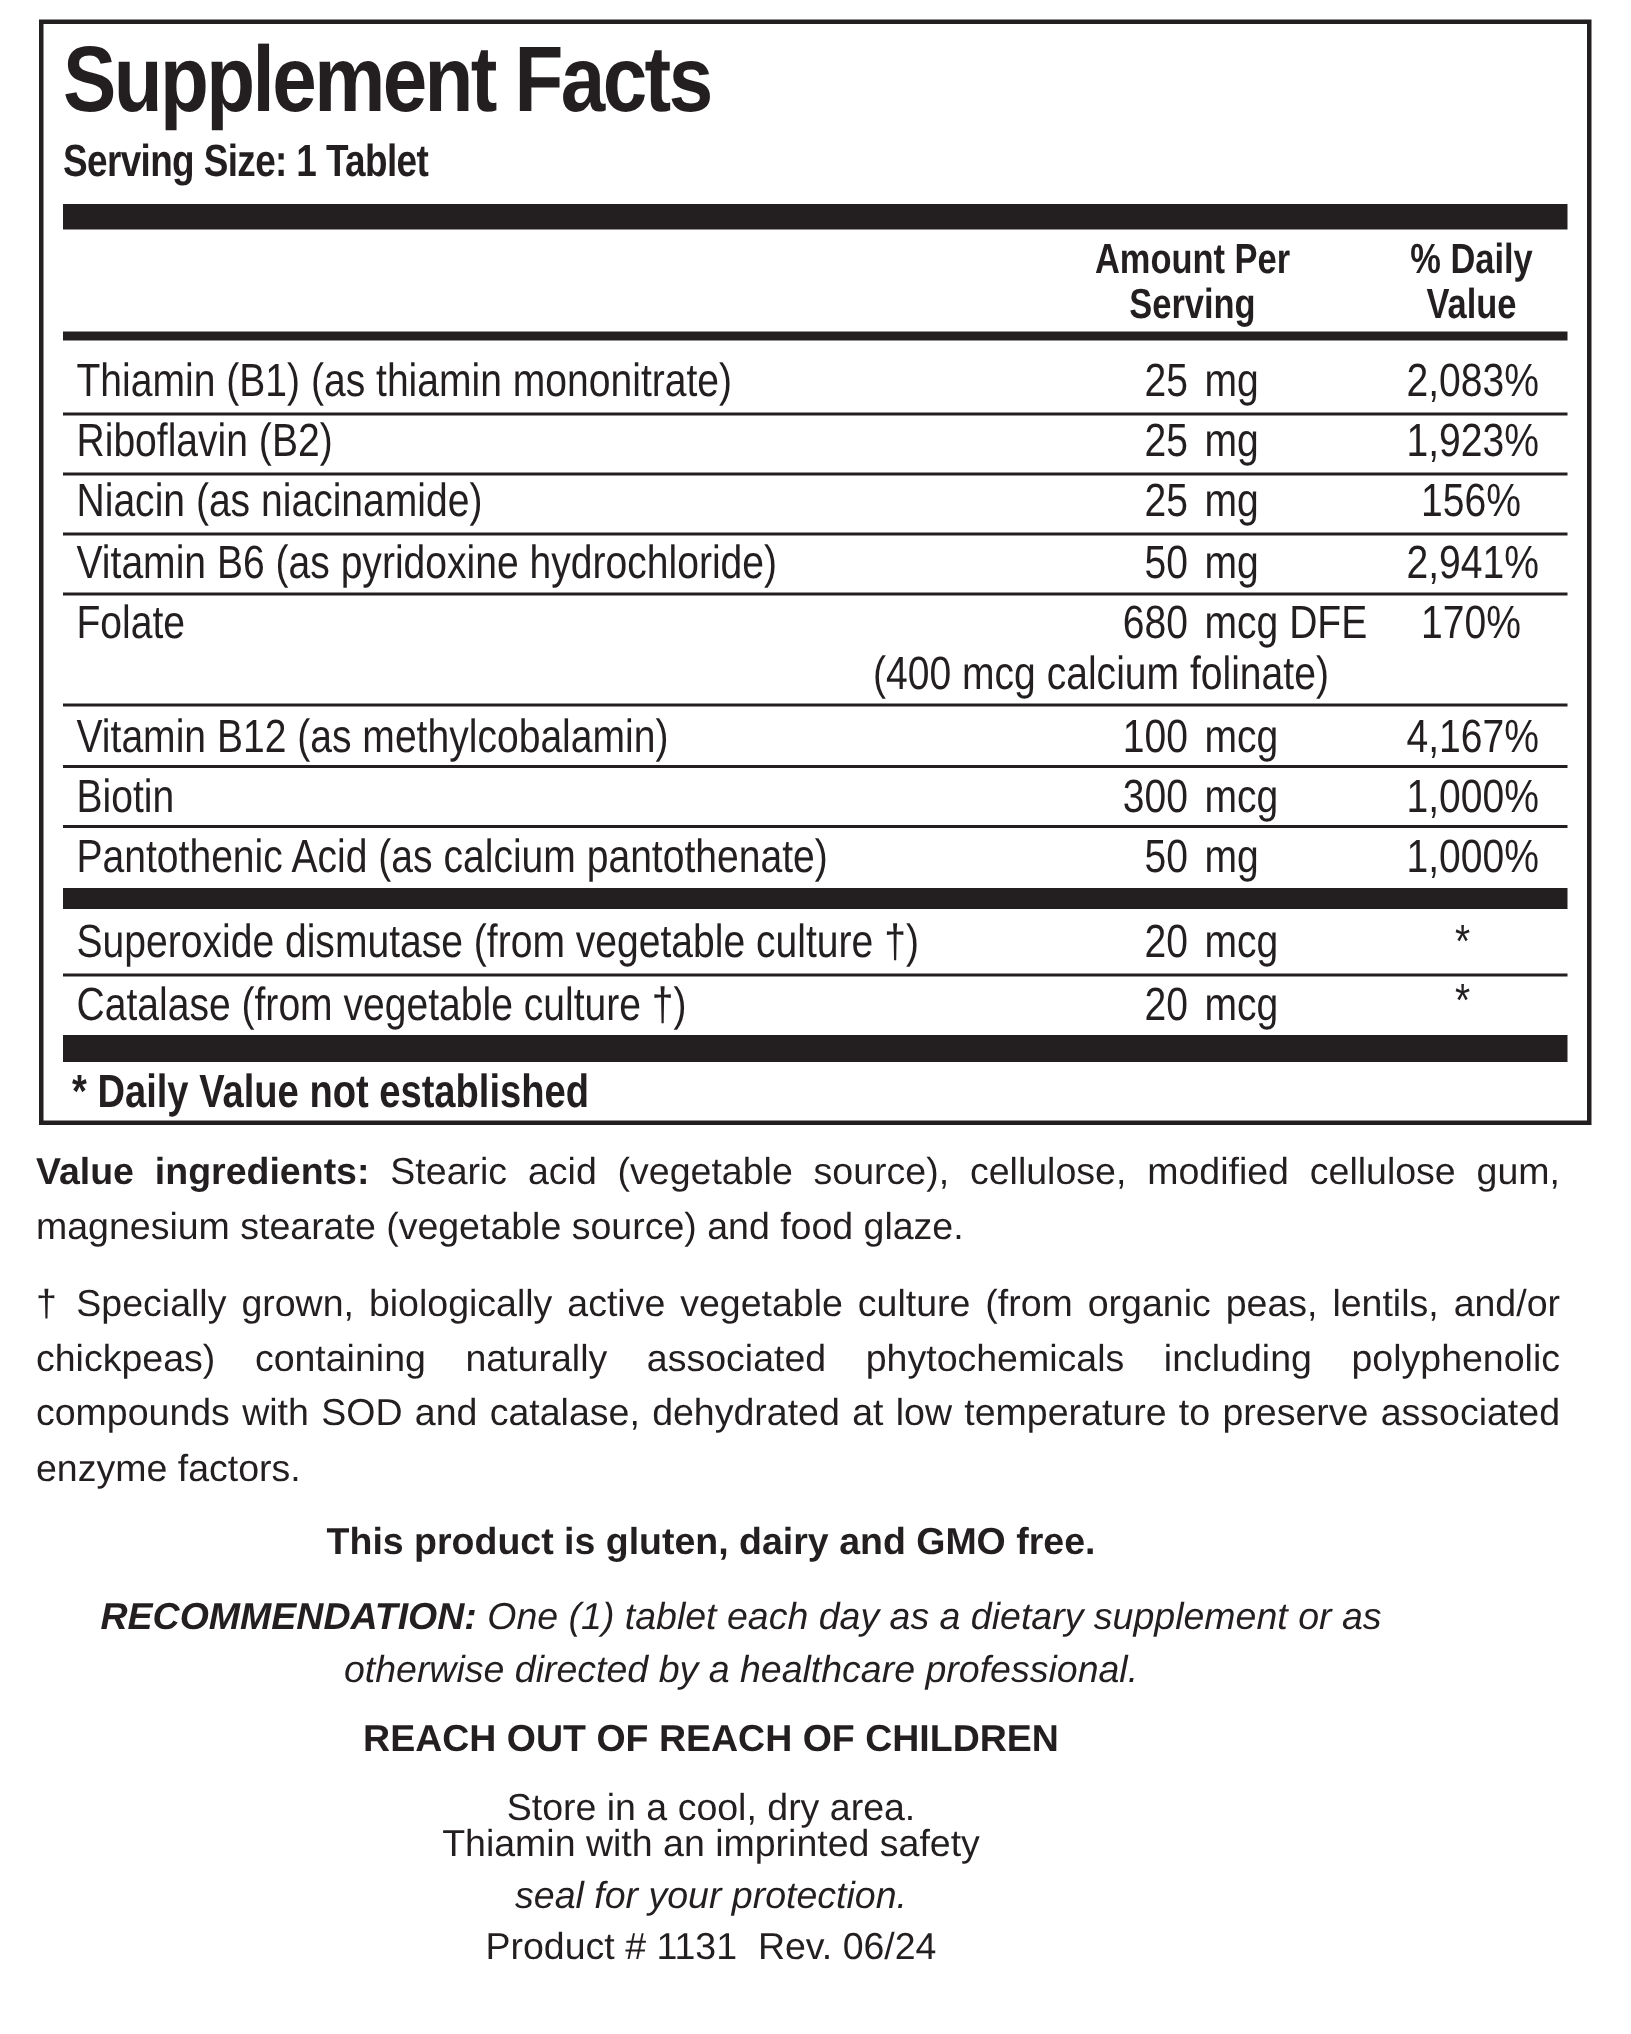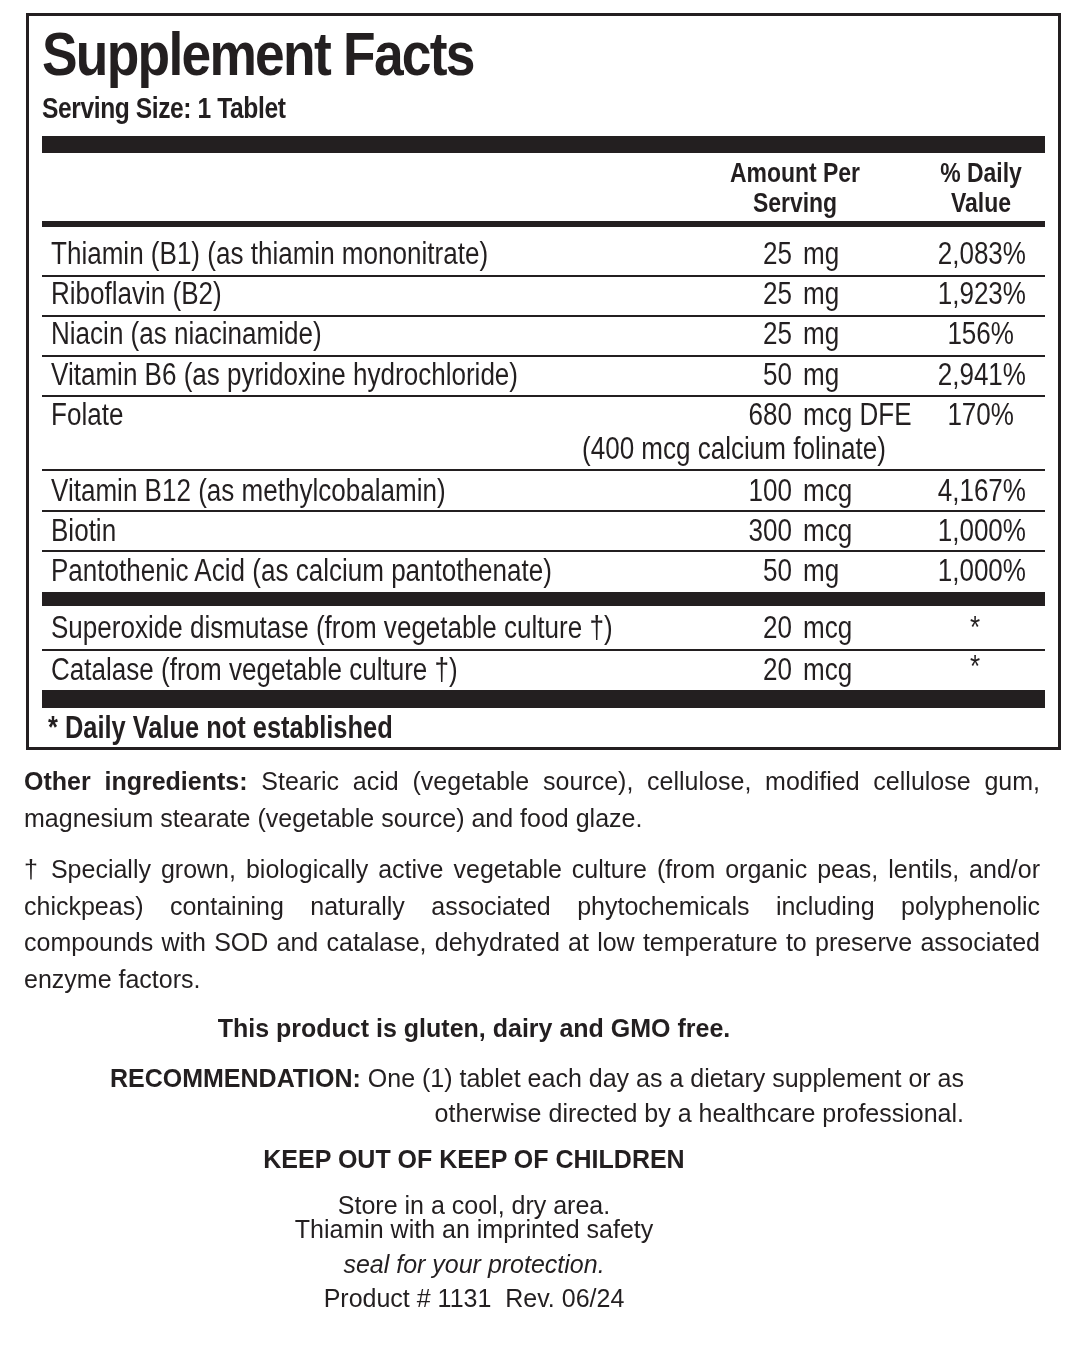--- a/index.html
+++ b/index.html
@@ -126,29 +126,29 @@
   <div class="abs amt num" style="left:672px;top:651px;">20</div>
   <div class="abs amt unit" style="left:803px;top:651px;">mcg</div>
   <div class="abs amt" style="left:960px;width:30px;text-align:center;top:648px;">*</div>
 </div>
 
 <div class="abs bar" style="top:690px;height:18px;"></div>
 
 <div class="abs foot">* Daily Value not established</div>
 
 <div class="abs para" style="top:763px;">
-  <span class="b">Other ingredients:</span><span> Stearic acid (vegetable source), cellulose, modified cellulose gum, magnesium stearate (vegetable source) and food glaze.</span>
+  <span class="b">Value ingredients:</span><span> Stearic acid (vegetable source), cellulose, modified cellulose gum, magnesium stearate (vegetable source) and food glaze.</span>
 </div>
 
 <div class="abs para" style="top:851px;">† Specially grown, biologically active vegetable culture (from organic peas, lentils, and/or chickpeas) containing naturally associated phytochemicals including polyphenolic compounds with SOD and catalase, dehydrated at low temperature to preserve associated enzyme factors.</div>
 
 <div class="abs center b" style="top:1011px;">This product is gluten, dairy and GMO free.</div>
 
-<div class="abs para" style="top:1061px;width:940px;text-align:right;line-height:35px;">
+<div class="abs para" style="top:1061px;width:940px;text-align:center;line-height:35px;font-style:italic;">
   <span class="b">RECOMMENDATION:</span><span> One (1) tablet each day as a dietary supplement or as otherwise directed by a healthcare professional.</span>
 </div>
 
-<div class="abs center b" style="top:1142px;">KEEP OUT OF KEEP OF CHILDREN</div>
+<div class="abs center b" style="top:1142px;">REACH OUT OF REACH OF CHILDREN</div>
 <div class="abs center" style="top:1177px;margin-top:11px;">Store in a cool, dry area.</div>
 <div class="abs center" style="top:1212px;">Thiamin with an imprinted safety</div>
 <div class="abs center" style="top:1247px;font-style:italic;">seal for your protection.</div>
 
 <div class="abs center" style="top:1281px;white-space:pre;">Product # 1131  Rev. 06/24</div>
 
 </body></html>

